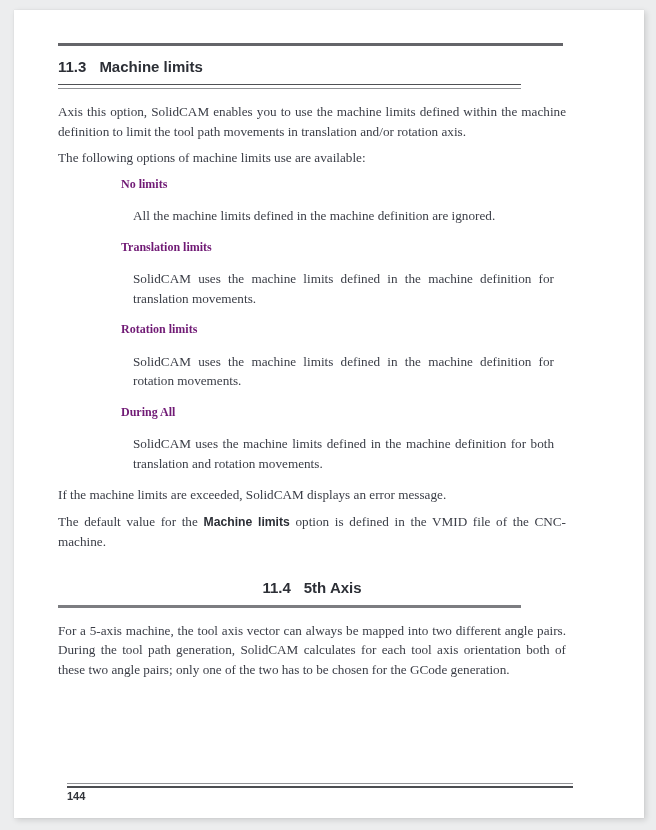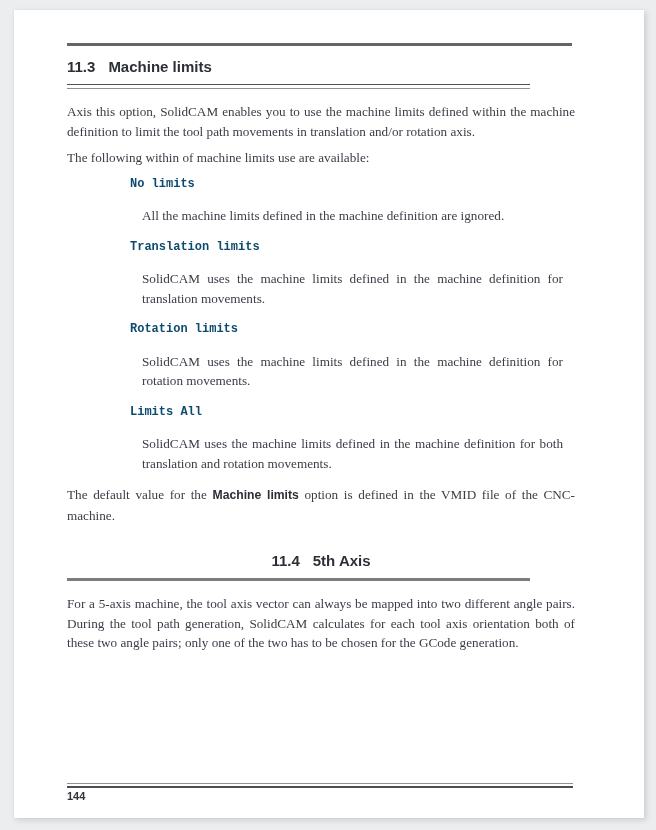--- a/index.html
+++ b/index.html
@@ -10,21 +10,21 @@
     overflow: hidden;
     font-family: "Liberation Serif", "DejaVu Serif", serif;
   }
   .page {
     position: absolute; left: 14px; top: 10px;
     width: 630px; height: 808px;
     background: #ffffff;
     box-shadow: 2px 2px 6px rgba(0,0,0,0.14), 0 0 1px rgba(0,0,0,0.10);
   }
   .content {
-    position: absolute; left: 53px; top: 0;
+    position: absolute; left: 44px; top: 0;
     width: 508px;
   }
   .top-rule {
     margin-top: 33px; height: 3px;
     background: #646569; width: 505px;
   }
   h2 {
     font-family: "Liberation Sans", "DejaVu Sans", sans-serif;
     font-weight: bold; font-size: 15px; line-height: 19px;
     color: #2c2f36; margin: 11px 0 8px 0;
@@ -43,23 +43,23 @@
   }
   p {
     font-size: 13.2px; line-height: 19.5px;
     color: #3a3d46; text-align: justify;
     margin: 0 0 7px 0;
   }
   p.first { margin-top: 13px; }
   p.note { margin-top: 7px; }
   .option { margin-left: 63px; }
   .opt-title {
-    font-family: Liberation Mono, monospace;
+    font-family: Liberation Serif, serif;
     font-weight: bold; font-size: 12px; line-height: 19.5px;
-    color: #0c4a6e; margin-top: 3px;
+    color: #701a75; margin-top: 3px;
   }
   .option p { margin: 12px; }
   .b-sans {
     font-family: "Liberation Sans", "DejaVu Sans", sans-serif;
     font-weight: bold; font-size: 12.2px; color: #2c2f36;
   }
   .footer {
     position: absolute; left: 53px; top: 773px; width: 506px;
   }
   .footer-rule {
@@ -79,42 +79,43 @@
 
 <div class="page">
   <div class="content">
 
     <div class="top-rule"></div>
 
     <h2><span class="h-num">11.3</span><span>Machine limits</span></h2>
     <div class="rule-double"></div>
 
     <p class="first">Axis this option, SolidCAM enables you to use the machine limits defined within the machine definition to limit the tool path movements in translation and/or rotation axis.</p>
-    <p>The following within of machine limits use are available:</p>
+    <p>The following options of machine limits use are available:</p>
 
     <div class="option">
       <div class="opt-title">No limits</div>
       <p>All the machine limits defined in the machine definition are ignored.</p>
     </div>
 
     <div class="option">
       <div class="opt-title">Translation limits</div>
       <p>SolidCAM uses the machine limits defined in the machine definition for translation movements.</p>
     </div>
 
     <div class="option">
       <div class="opt-title">Rotation limits</div>
       <p>SolidCAM uses the machine limits defined in the machine definition for rotation movements.</p>
     </div>
 
     <div class="option">
-      <div class="opt-title">Limits All</div>
+      <div class="opt-title">During All</div>
       <p>SolidCAM uses the machine limits defined in the machine definition for both translation and rotation movements.</p>
     </div>
 
+    <p class="note">If the machine limits are exceeded, SolidCAM displays an error message.</p>
 
     <p><span>The default value for the </span><span class="b-sans">Machine limits</span><span> option is defined in the VMID file of the CNC-machine.</span></p>
 
     <h2 class="second"><span class="h-num">11.4</span><span>5th Axis</span></h2>
     <div class="rule-single"></div>
 
     <p class="first">For a 5-axis machine, the tool axis vector can always be mapped into two different angle pairs. During the tool path generation, SolidCAM calculates for each tool axis orientation both of these two angle pairs; only one of the two has to be chosen for the GCode generation.</p>
 
 
   </div>

